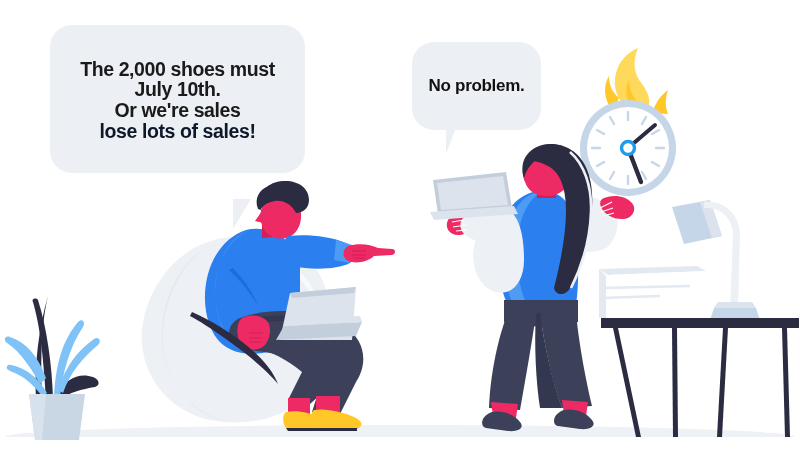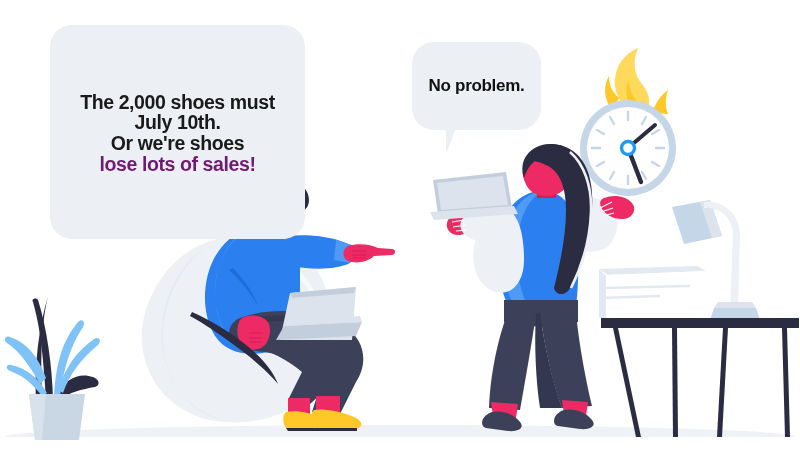--- a/index.html
+++ b/index.html
@@ -31,39 +31,39 @@
     flex-direction:column;
     align-items:center;
     justify-content:center;
   }
   .bubble .tail{
     position:absolute;
     width:0;height:0;
   }
   #bubble-main{
     left:50px; top:25px;
-    width:255px; height:214px;
+    width:255px; height:148px;
     padding:8px 10px 6px 10px;
   }
   #bubble-main .tail{
     left:183px; top:174px;
     border-left:18px solid #ECEFF3;
     border-right:8px solid transparent;
     border-bottom:30px solid transparent;
   }
   #bubble-main .line{
     font-size:19.5px;
     font-weight:bold;
     line-height:20.6px;
     letter-spacing:-0.4px;
     color:#1a1a1a;
     text-align:center;
     white-space:nowrap;
   }
-  #bubble-main .line.accent{ color:#701a75; }
+  #bubble-main .line.accent{ color:#0f172a; }
   #bubble-reply{
     left:412px; top:42px;
     width:129px; height:88px;
   }
   #bubble-reply .tail{
     left:34px; top:86px;
     border-left:10px solid #ECEFF3;
     border-right:9px solid transparent;
     border-bottom:26px solid transparent;
   }
@@ -267,21 +267,21 @@
       <path d="M562 400 L 588 402 L 586 416 L 564 414 Z" fill="#ED2A63"></path>
       <path d="M564 410 C 574 408, 586 412, 592 420 C 597 426, 590 430, 580 429
                L 558 426 C 552 425, 552 414, 564 410 Z" fill="#3C4159"></path>
     </g>
 
   </svg>
 
   <div class="bubble" id="bubble-main">
     <div class="line">The 2,000 shoes must</div>
     <div class="line">July 10th.</div>
-    <div class="line">Or we're shoes</div>
+    <div class="line">Or we're sales</div>
     <div class="line accent">lose lots of sales!</div>
     <div class="tail"></div>
   </div>
 
   <div class="bubble" id="bubble-reply">
     <div class="line">No problem.</div>
     <div class="tail"></div>
   </div>
 
 </div>

